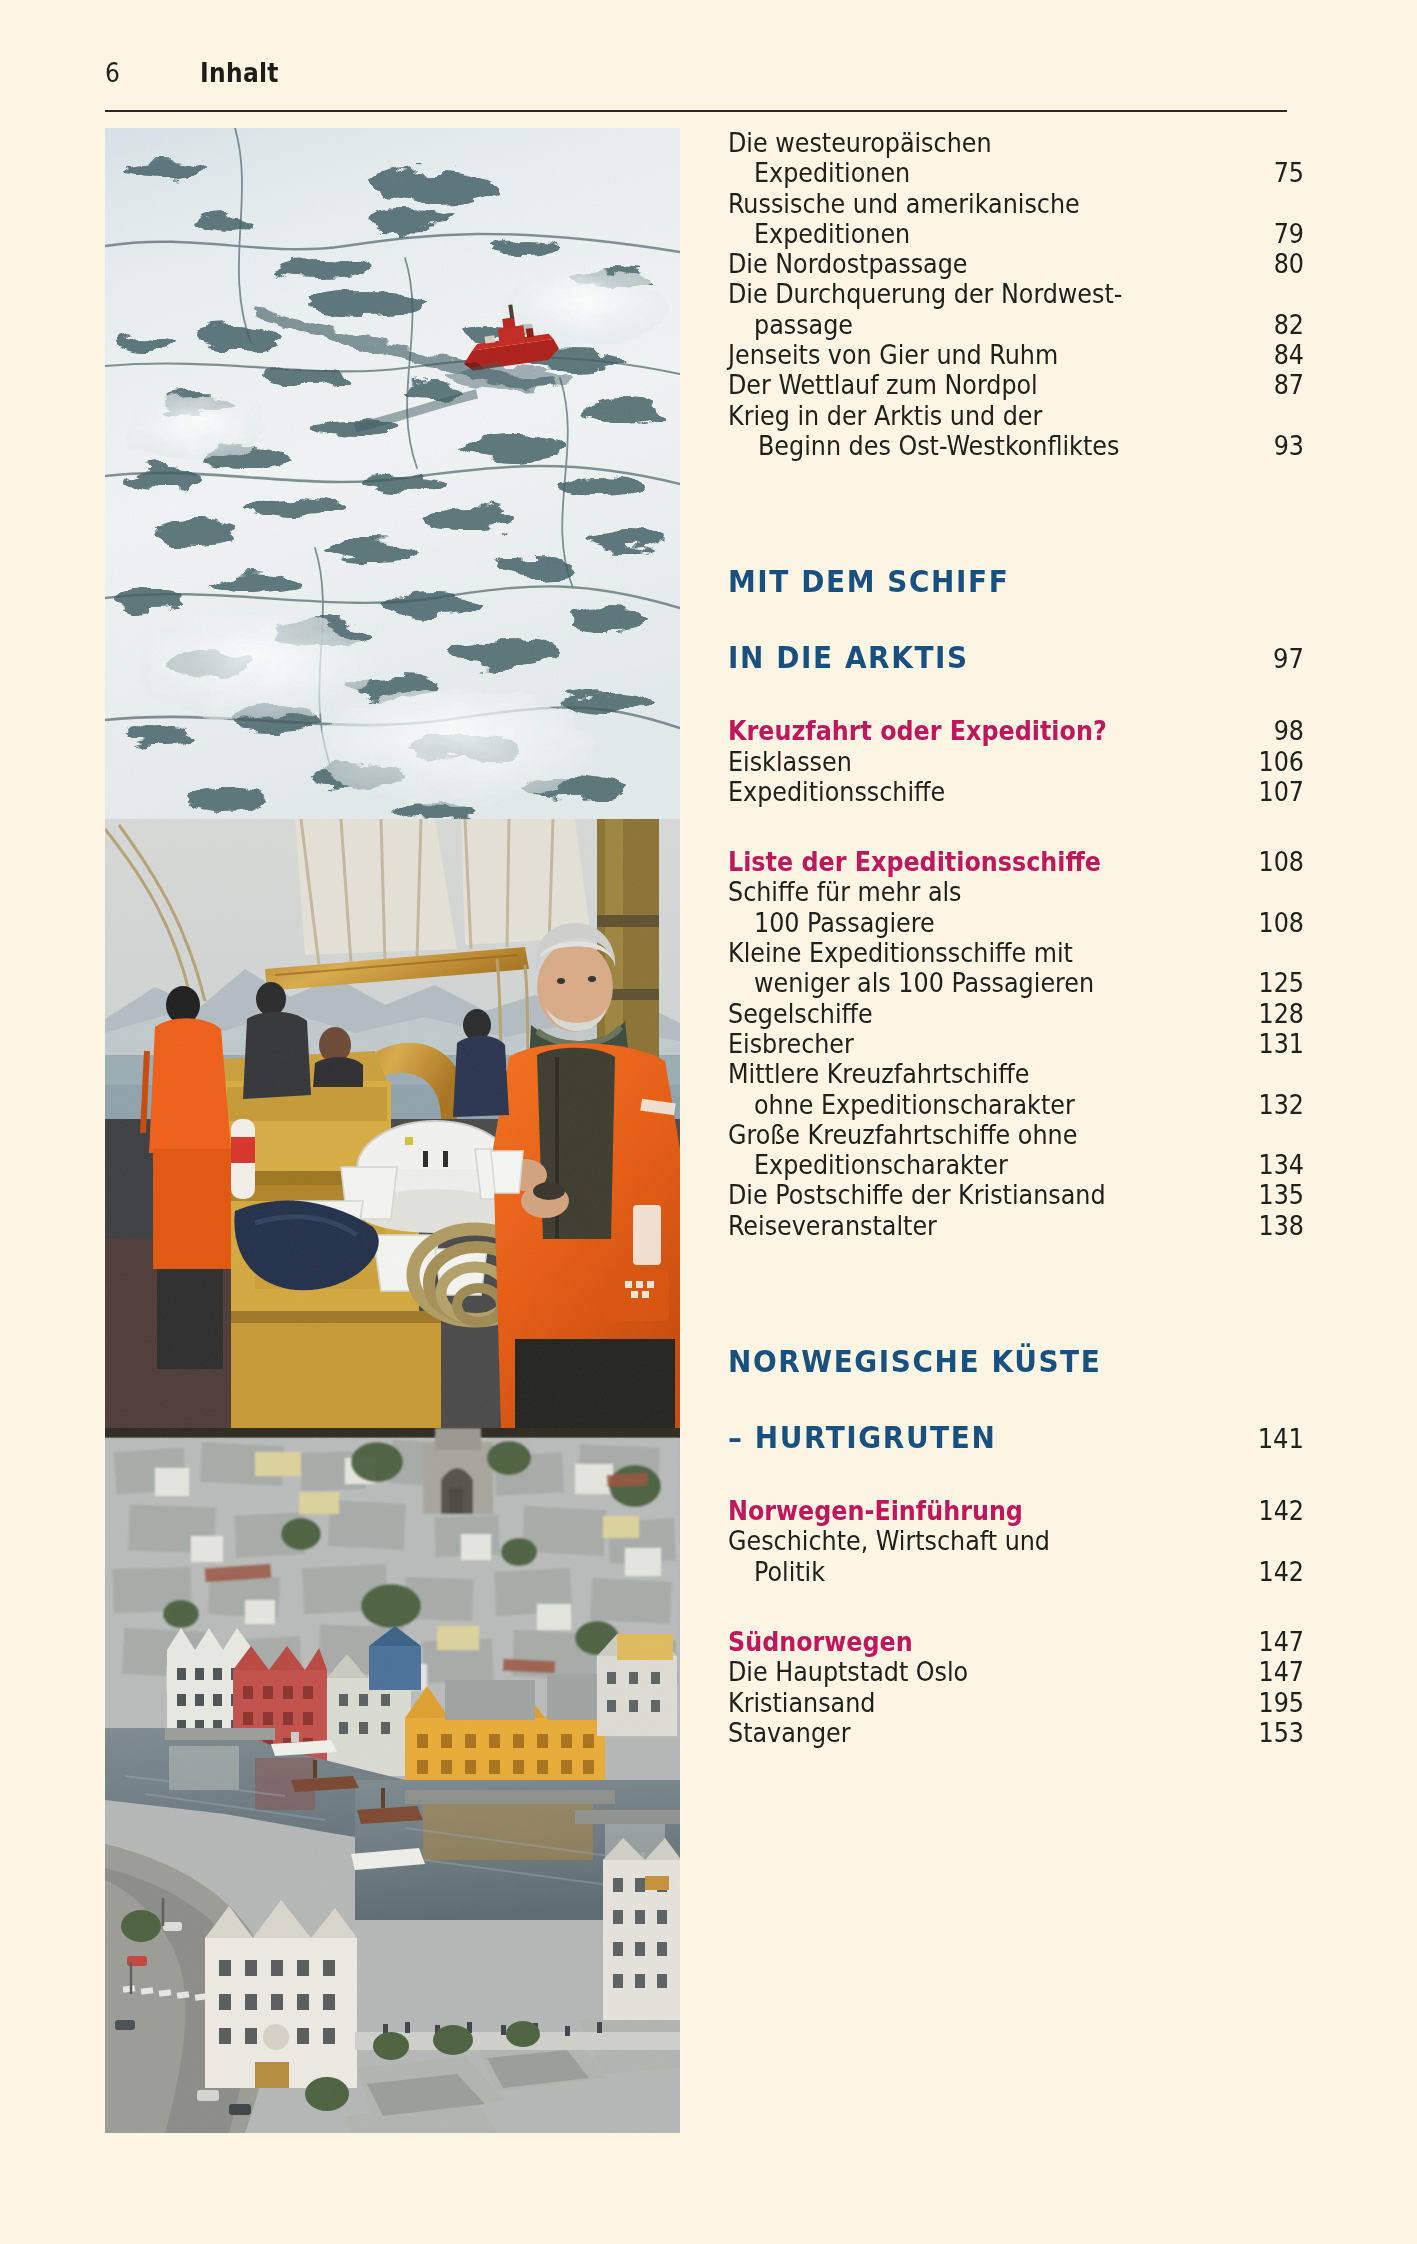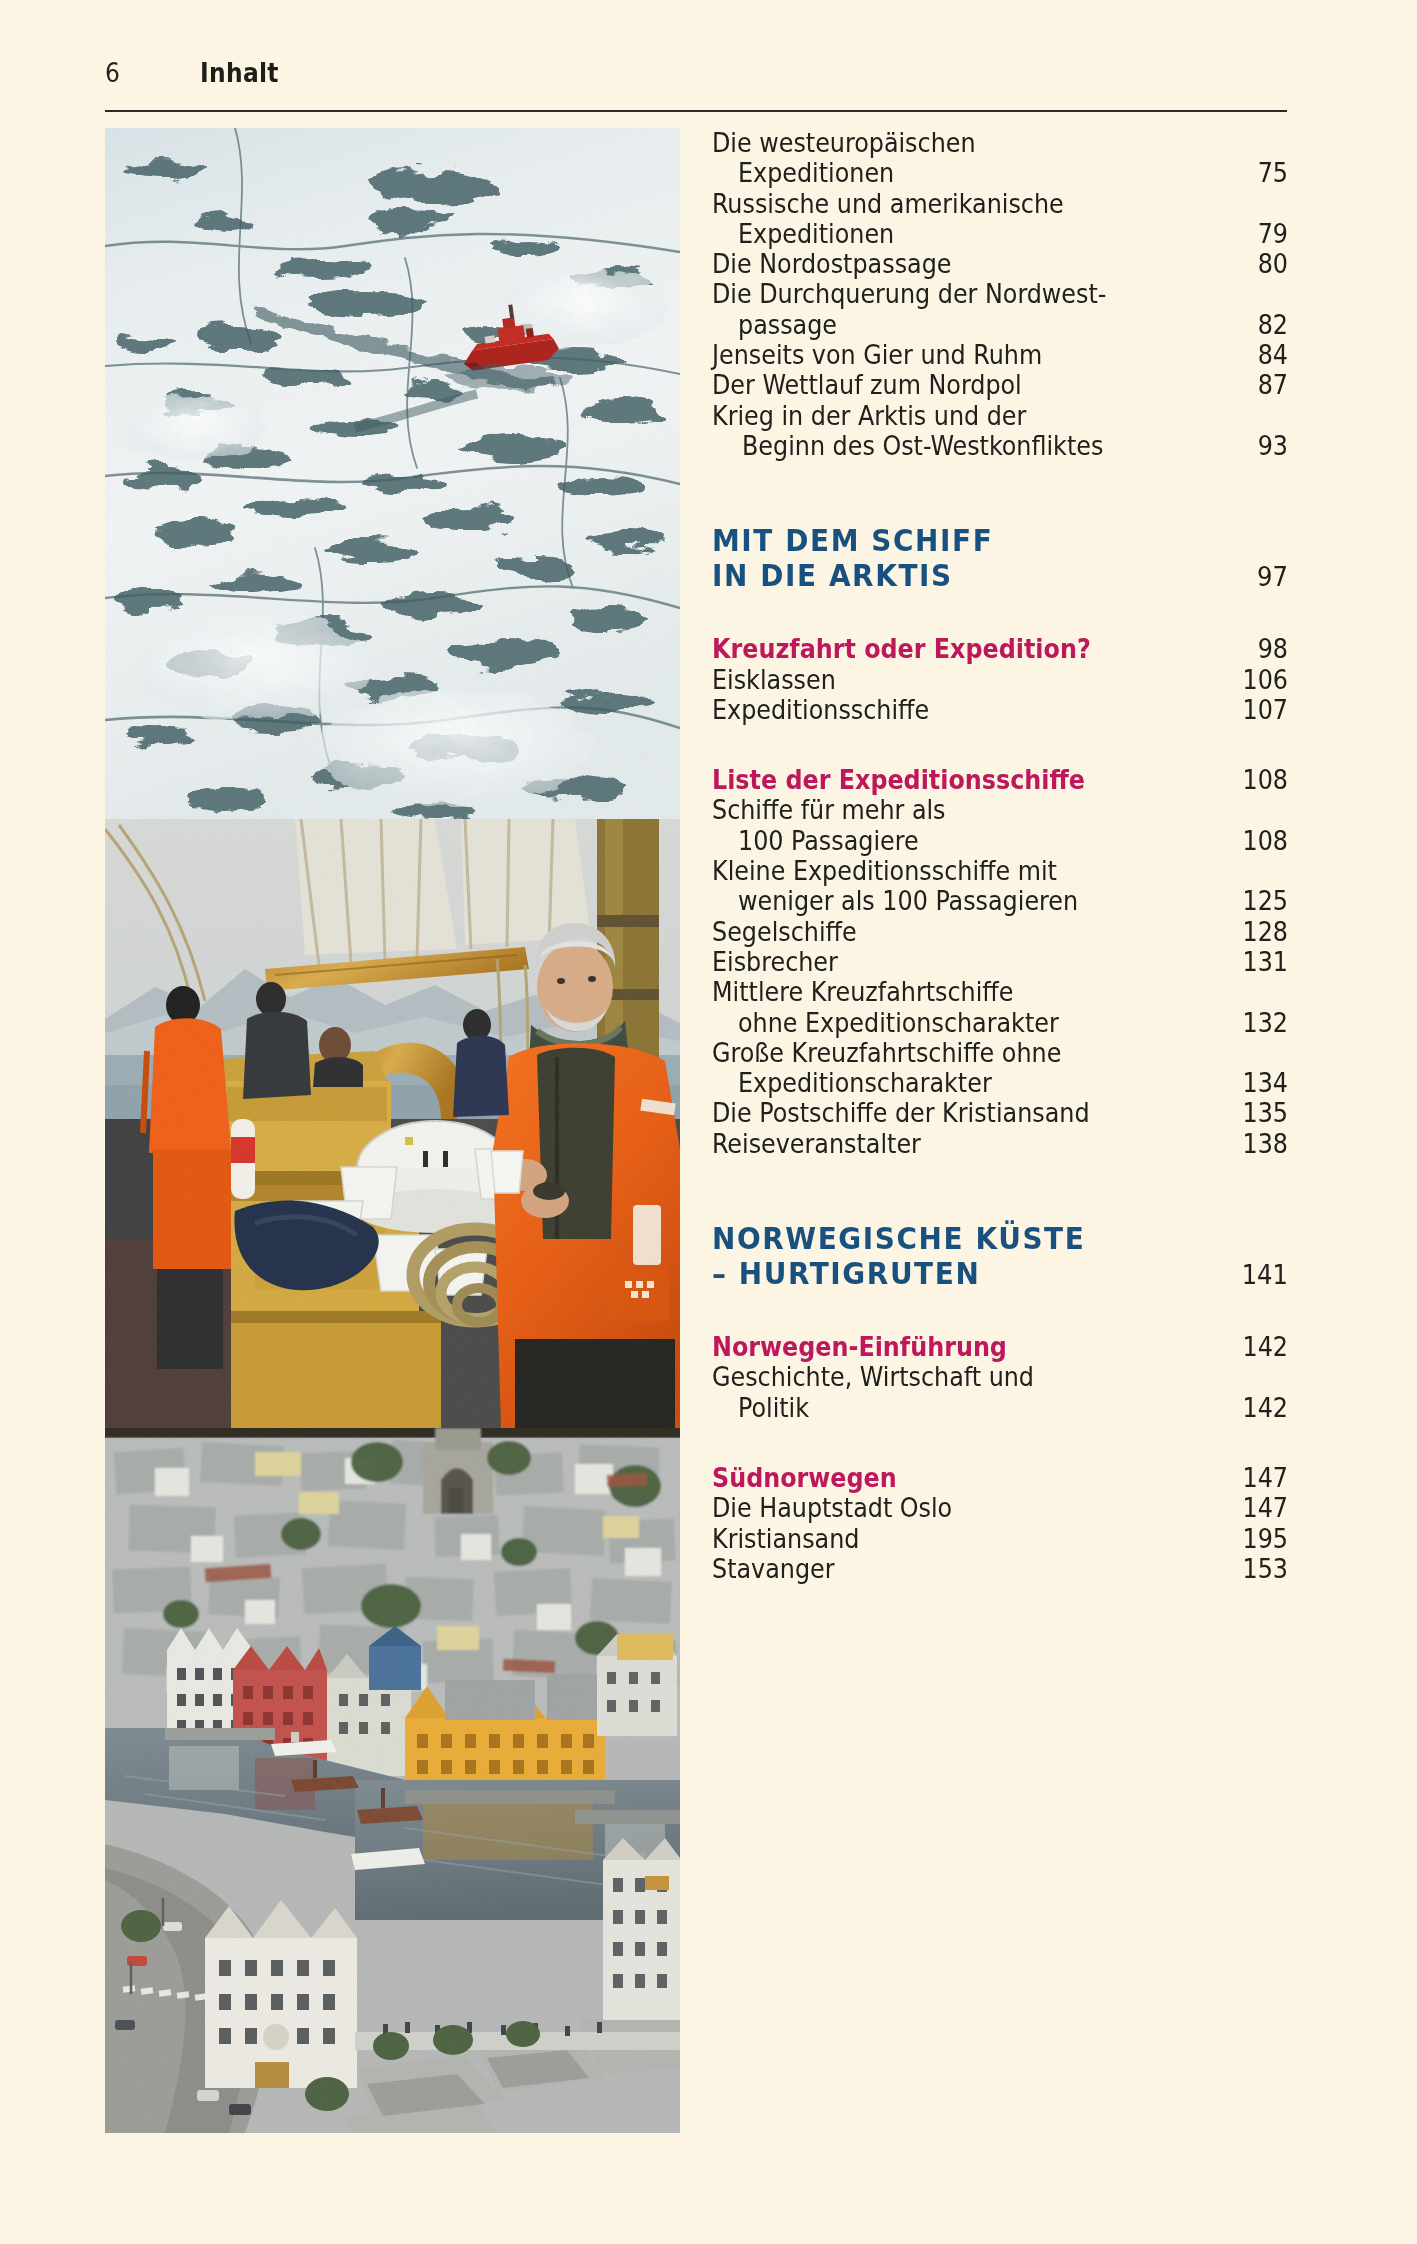--- a/index.html
+++ b/index.html
@@ -65,21 +65,21 @@
   }
   .photo svg { display: block; width: 100%; height: 100%; }
 
   #photo-icebreaker { height: 691px; }
   #photo-sailing    { height: 609px; }
   #photo-alesund    { height: 705px; }
 
   
   .toc-col {
     position: absolute;
-    left: 712px;
+    left: 728px;
     top: 128px;
     width: 576px;
   }
 
   .toc-row {
     display: flex;
     align-items: baseline;
     justify-content: space-between;
     font-family: "DejaVu Sans Condensed", "Liberation Sans Narrow", "Liberation Sans", sans-serif;
     font-size: 26.5px;
@@ -106,21 +106,21 @@
 
   
   .part-head {
     font-family: "DejaVu Sans Condensed", "Liberation Sans Narrow", "Liberation Sans", sans-serif;
     color: #18507f;
     font-weight: 700;
     font-size: 31px;
     line-height: 35px;
     letter-spacing: 1.6px;
   }
-  .part-head .toc-row { color: #18507f; font-weight: 700; font-size: 31px; line-height: 35px; letter-spacing: 1.6px; }
+  .part-head .toc-row { color: #18507f; font-weight: 700; font-size: 31px; line-height: 35px; letter-spacing: 1.6px; margin-top: 41px; }
   .part-head .pg {
     color: #20201d;
     font-weight: 400;
     font-size: 27px;
     letter-spacing: 0;
   }
 
   
   .chap-head .label {
     color: #be185d;

